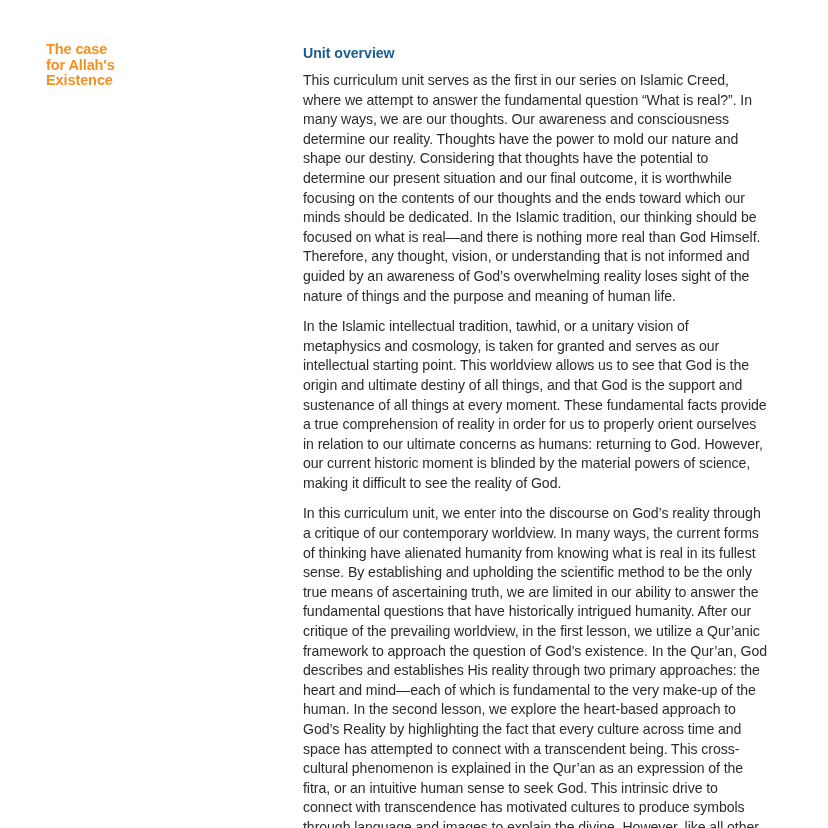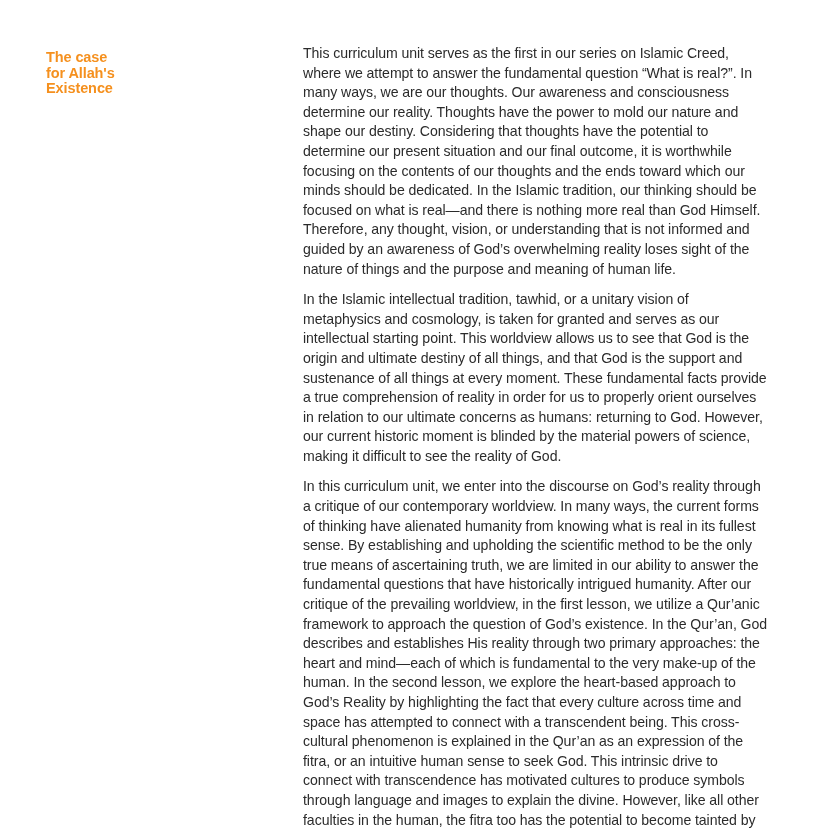--- a/index.html
+++ b/index.html
@@ -18,21 +18,21 @@
     position: relative;
     width: 828px;
     height: 828px;
     background: #ffffff;
     box-sizing: border-box;
   }
   
   .sidebar {
     position: absolute;
     left: 46px;
-    top: 50px;
+    top: 42px;
     width: 210px;
   }
   .unit-title {
     margin: 0;
     color: #F5901E;
     font-family: "Liberation Sans", sans-serif;
     font-weight: bold;
     font-size: 14.5px;
     line-height: 15.6px;
     letter-spacing: -0.1px;
@@ -73,20 +73,21 @@
 
 <div class="page">
 
   <aside class="sidebar">
     <h1 class="unit-title">The case
 for Allah's
 Existence</h1>
   </aside>
 
   <main class="content">
+    <h2 class="section-heading">Unit overview</h2>
 
     <div class="body-copy">
       <p>This curriculum unit serves as the first in our series on Islamic Creed, where we attempt to answer the fundamental question “What is real?”. In many ways, we are our thoughts. Our awareness and consciousness determine our reality. Thoughts have the power to mold our nature and shape our destiny. Considering that thoughts have the potential to determine our present situation and our final outcome, it is worthwhile focusing on the contents of our thoughts and the ends toward which our minds should be dedicated. In the Islamic tradition, our thinking should be focused on what is real—and there is nothing more real than God Himself. Therefore, any thought, vision, or understanding that is not informed and guided by an awareness of God’s overwhelming reality loses sight of the nature of things and the purpose and meaning of human life.</p>
       <p>In the Islamic intellectual tradition, tawhid, or a unitary vision of metaphysics and cosmology, is taken for granted and serves as our intellectual starting point. This worldview allows us to see that God is the origin and ultimate destiny of all things, and that God is the support and sustenance of all things at every moment. These fundamental facts provide a true comprehension of reality in order for us to properly orient ourselves in relation to our ultimate concerns as humans: returning to God. However, our current historic moment is blinded by the material powers of science, making it difficult to see the reality of God.</p>
       <p>In this curriculum unit, we enter into the discourse on God’s reality through a critique of our contemporary worldview. In many ways, the current forms of thinking have alienated humanity from knowing what is real in its fullest sense. By establishing and upholding the scientific method to be the only true means of ascertaining truth, we are limited in our ability to answer the fundamental questions that have historically intrigued humanity. After our critique of the prevailing worldview, in the first lesson, we utilize a Qur’anic framework to approach the question of God’s existence. In the Qur’an, God describes and establishes His reality through two primary approaches: the heart and mind—each of which is fundamental to the very make-up of the human. In the second lesson, we explore the heart-based approach to God’s Reality by highlighting the fact that every culture across time and space has attempted to connect with a transcendent being. This cross-cultural phenomenon is explained in the Qur’an as an expression of the fitra, or an intuitive human sense to seek God. This intrinsic drive to connect with transcendence has motivated cultures to produce symbols through language and images to explain the divine. However, like all other faculties in the human, the fitra too has the potential to become tainted by the external world. Thus, during the second portion of class, students will be introduced to the various stimuli that blind our intuitive sense to experience the divine.</p>
     </div>
   </main>
 
 </div>
 

